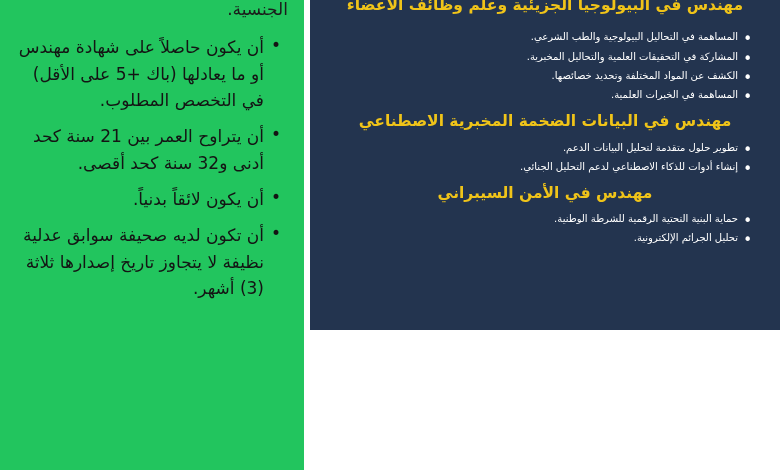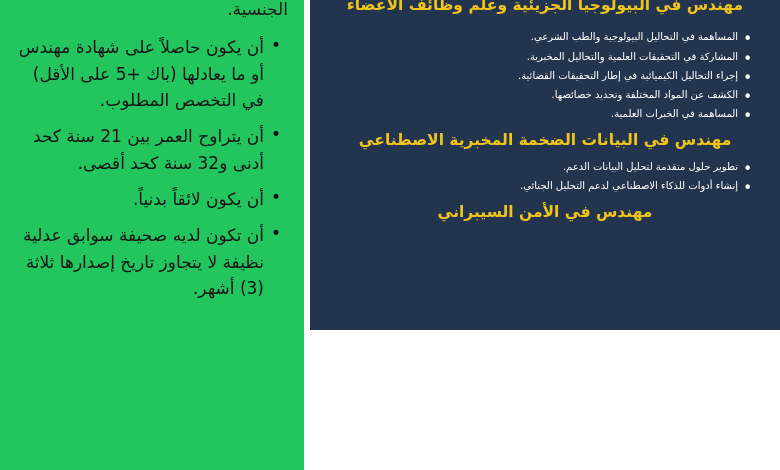--- a/index.html
+++ b/index.html
@@ -124,33 +124,34 @@
 
   <div class="panel-dark">
 
     <div class="sec-title first">مهندس في البيولوجيا الجزيئية وعلم وظائف الأعضاء</div>
     <ul class="bullets">
       <li>المساهمة في التحاليل البيولوجية والطب الشرعي.</li>
       <li>المشاركة في التحقيقات العلمية والتحاليل المخبرية.</li>
     </ul>
 
     <ul class="bullets">
-      <li>إجراء التحاليل الكيميائية في إطار التحقيقات القضائية.</li>
       <li>الكشف عن المواد المختلفة وتحديد خصائصها.</li>
       <li>المساهمة في الخبرات العلمية.</li>
     </ul>
 
     <div class="sec-title">مهندس في البيانات الضخمة المخبرية الاصطناعي</div>
     <ul class="bullets">
       <li>تطوير حلول متقدمة لتحليل البيانات الدعم.</li>
       <li>إنشاء أدوات للذكاء الاصطناعي لدعم التحليل الجنائي.</li>
     </ul>
 
     <div class="sec-title">مهندس في الأمن السيبراني</div>
     <ul class="bullets">
+      <li>حماية البنية التحتية الرقمية للشرطة الوطنية.</li>
+      <li>تحليل الجرائم الإلكترونية.</li>
     </ul>
 
   </div>
 
   <div class="divider"></div>
 
   <div class="panel-light">
     <div class="lead clip-top">الجنسية.</div>
     <ul class="bullets">
       <li>أن يكون حاصلاً على شهادة مهندس أو ما يعادلها (باك +5 على الأقل) في التخصص المطلوب.</li>

